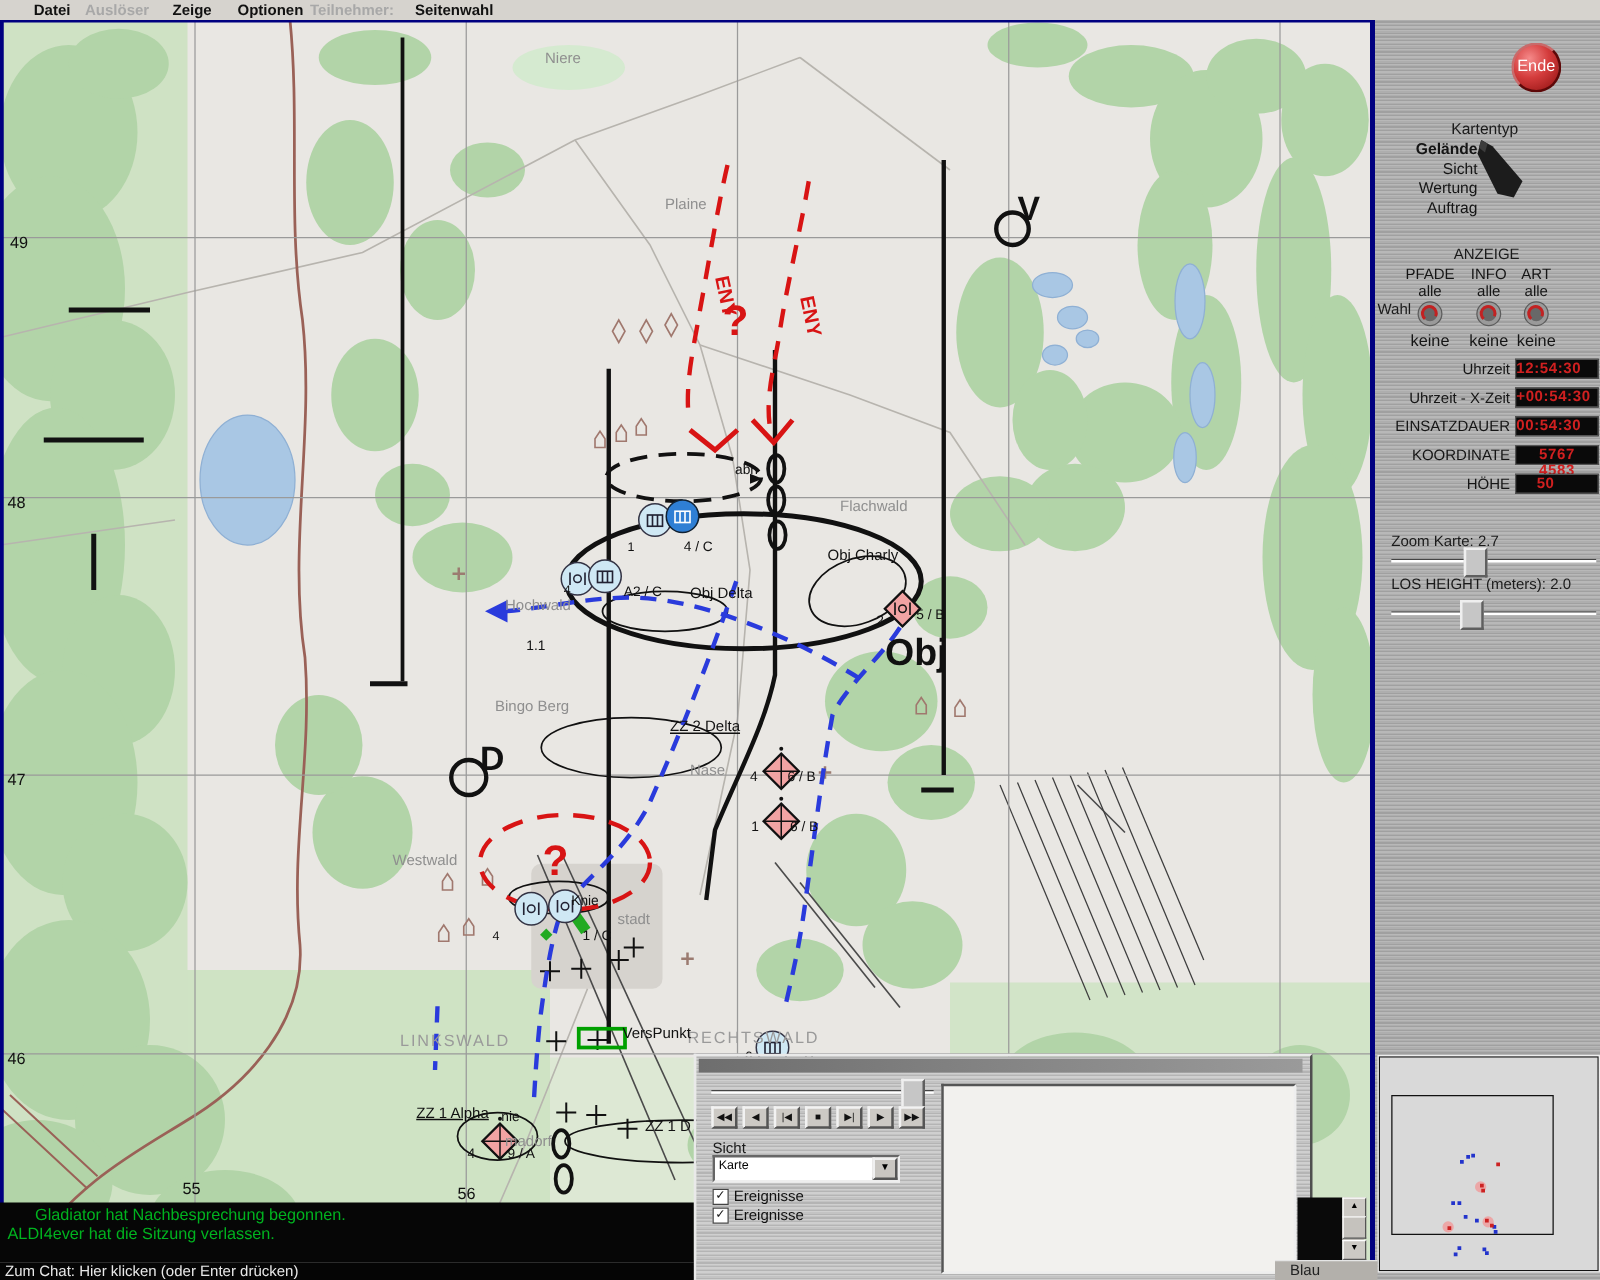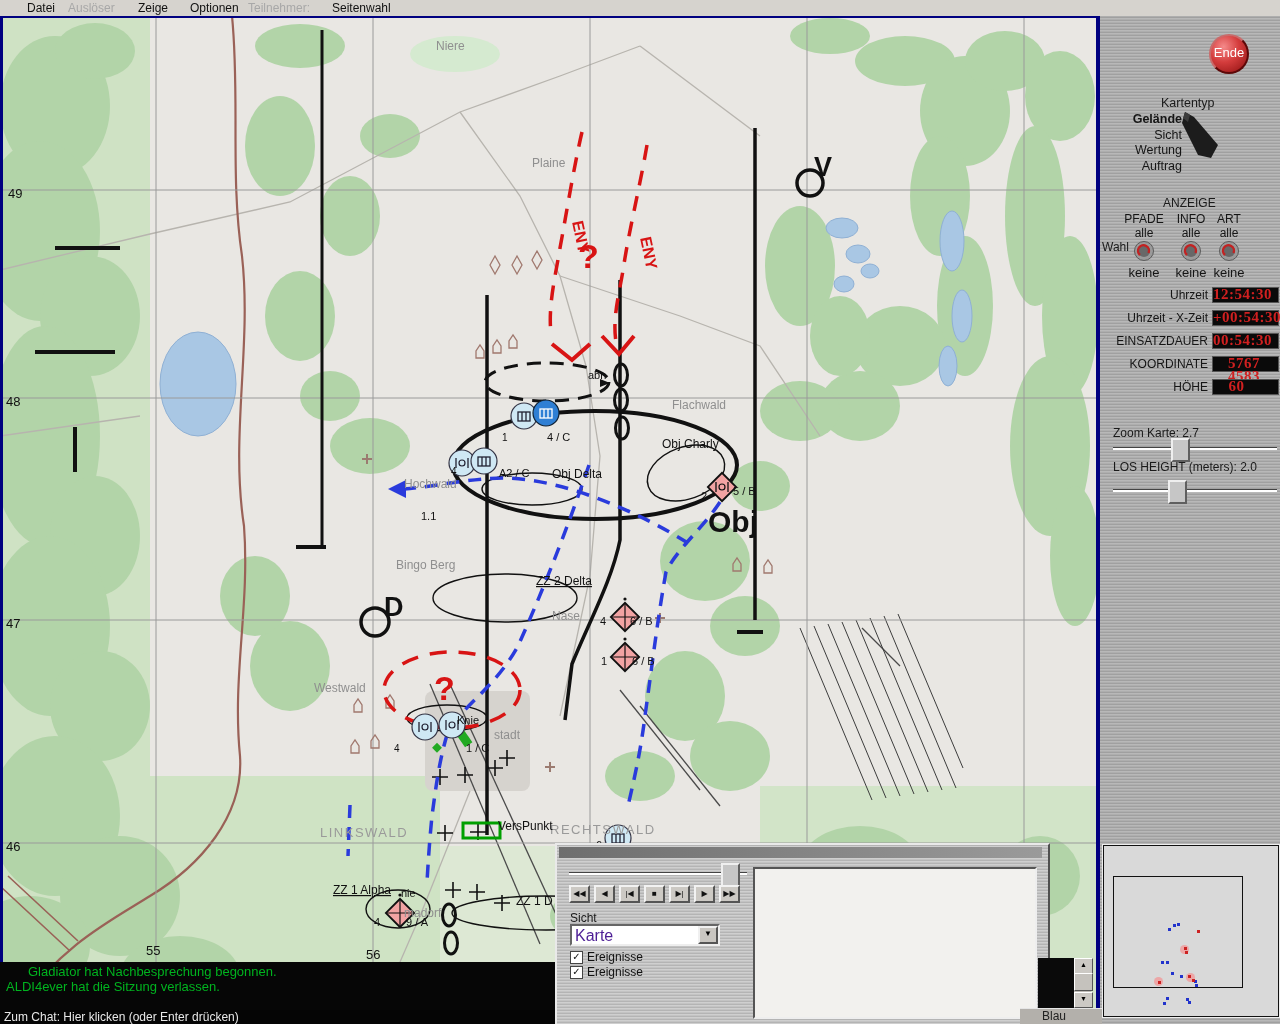--- a/index.html
+++ b/index.html
@@ -1,38 +1,38 @@
 <!DOCTYPE html>
 <html><head>
 <meta charset="utf-8">
 <style>
   html,body{margin:0;padding:0;background:#888;}
   #screen{position:relative;width:1280px;height:1024px;overflow:hidden;
     font-family:"Liberation Sans",sans-serif;
     background:repeating-linear-gradient(0deg,#b8b8b8 0 1px,#a0a0a0 1px 2px,#aeaeae 2px 3px);}
   
   #menubar{position:absolute;left:0;top:0;width:1280px;height:16px;background:#d6d3ce;}
-  .menu-item{position:absolute;top:1px;font-size:12px;font-weight:normal;color:#111;cursor:default;}
+  .menu-item{position:absolute;top:1px;font-size:12px;font-weight:bold;color:#111;cursor:default;}
   .menu-item.disabled{color:#a8a8a8;}
   
   #map-wrap{position:absolute;left:0;top:16px;width:1100px;height:992px;background:#e9e7e3;}
   
   #sidebar{position:absolute;left:1100px;top:16px;width:180px;height:1008px;}
   .sb-label{position:absolute;font-size:12px;color:#1a1a1a;white-space:nowrap;}
   #ende-btn{position:absolute;left:109px;top:18px;width:36px;height:36px;border-radius:50%;
     background:radial-gradient(circle at 35% 30%, #f58a8a,#d43c3c 45%,#8d0f0f);
     border:2px solid #c96a6a;border-bottom-color:#5d0808;border-right-color:#5d0808;
     color:#fff;font-size:13px;text-align:center;line-height:33px;cursor:pointer;}
   .ktyp-opt{position:absolute;left:8px;width:74px;text-align:right;font-size:12.5px;color:#151515;cursor:pointer;}
   .anz-col{position:absolute;top:196px;width:56px;text-align:center;font-size:12px;color:#151515;}
   .readout-row{position:absolute;left:0;width:178px;height:14px;}
   .readout-label{position:absolute;right:70px;top:0;font-size:12px;color:#151515;white-space:nowrap;}
   .readout-box{position:absolute;left:112px;top:-1px;width:65px;height:14px;background:#0a0a0a;
     border:1px solid #555;}
-  .readout-val{font-family:Liberation Serif, serif;font-weight:bold;font-size:15px;color:#d02020;
+  .readout-val{font-family:Liberation Sans, sans-serif;font-weight:bold;font-size:12px;color:#d02020;
     display:block;text-align:right;padding-right:18px;line-height:13px;letter-spacing:0.5px;}
   .slider-track{position:absolute;height:2px;background:#fff;border-top:1px solid #444;}
   .slider-thumb{position:absolute;width:15px;height:20px;background:#c6c6c6;
     border:2px solid #efefef;border-bottom-color:#5f5f5f;border-right-color:#5f5f5f;cursor:pointer;}
   
   #minimap{position:absolute;left:3px;top:829px;width:174px;height:170px;background:#d9d9d9;
     border:1px solid #111;outline:1px solid #eee;}
   #minimap-view{position:absolute;left:9px;top:30px;width:128px;height:110px;border:1.5px solid #111;}
   .mm-dot{position:absolute;width:3px;height:3px;}
   .mm-halo{position:absolute;width:9px;height:9px;border-radius:50%;background:rgba(242,150,150,0.75);}
@@ -40,21 +40,21 @@
   #playback{position:absolute;left:555px;top:843px;width:491px;height:179px;
     background:repeating-linear-gradient(0deg,#cfcfcf 0 1px,#b4b4b4 1px 2px,#c3c3c3 2px 3px);
     border:2px solid #e9e9e9;border-bottom-color:#4f4f4f;border-right-color:#4f4f4f;}
   #pb-title{position:absolute;left:2px;top:2px;width:483px;height:11px;
     background:linear-gradient(90deg,#6e6e6e,#9a9a9a);}
   .pb-btn{position:absolute;top:40px;width:21px;height:18px;background:#ccc9c4;
     border:2px solid #f2f2f2;border-bottom-color:#555;border-right-color:#555;
     font-size:8px;text-align:center;line-height:14px;color:#111;padding:0;cursor:pointer;}
   #pb-combo{position:absolute;left:13px;top:79px;width:146px;height:18px;background:#fff;
     border:2px solid #666;border-bottom-color:#eee;border-right-color:#eee;}
-  #pb-combo-text{font-size:16px;color:#4c1d95;padding:1px 3px;display:block;}
+  #pb-combo-text{font-size:10px;color:#000000;padding:1px 3px;display:block;}
   #pb-combo-btn{position:absolute;right:0;top:0;width:16px;height:14px;background:#c9c6c1;
     border:2px solid #f0f0f0;border-bottom-color:#555;border-right-color:#555;
     font-size:8px;line-height:11px;text-align:center;cursor:pointer;}
   .pb-check{position:absolute;left:13px;width:11px;height:11px;background:#fff;border:1px solid #444;
     font-size:10px;line-height:10px;text-align:center;color:#111;cursor:pointer;}
   .pb-check-label{position:absolute;left:30px;font-size:12px;color:#111;}
   #pb-list{position:absolute;left:196px;top:22px;width:280px;height:148px;background:#f2f1ee;
     border:2px solid #555;border-bottom-color:#eee;border-right-color:#eee;}
   
   #chatbox{position:absolute;left:0;top:962px;width:555px;height:46px;background:#060606;padding-top:2px;}
@@ -63,21 +63,21 @@
   #status-text{color:#e8e8e8;font-size:12px;line-height:14px;padding-left:4px;}
   
   #blackbox{position:absolute;left:1038px;top:958px;width:36px;height:50px;background:#0a0a0a;}
   #right-scrollbar{position:absolute;left:1074px;top:958px;width:17px;height:50px;background:#bdbab5;}
   .sc-btn{position:absolute;left:0;width:17px;height:14px;background:#ccc9c4;border:1px solid #fff;
     border-bottom-color:#555;border-right-color:#555;font-size:7px;text-align:center;line-height:12px;cursor:pointer;}
   #sc-thumb{position:absolute;left:0;top:15px;width:17px;height:16px;background:#c5c2bd;
     border:1px solid #fff;border-bottom-color:#555;border-right-color:#555;cursor:pointer;}
   #blau-strip{position:absolute;left:1020px;top:1008px;width:82px;height:16px;background:#b3b0ab;
     border-top:1px solid #e5e5e5;}
-  #blau-text{font-size:12px;color:#222;padding-left:22px;line-height:15px;}
+  #blau-text{font-size:12px;color:#222;padding-left:12px;line-height:15px;}
 </style>
 </head>
 <body>
 
 <div id="screen">
 
   <div id="map-wrap">
     <svg width="1100" height="992" viewBox="0 0 1100 992">
 
       <rect x="0" y="0" width="1100" height="992" fill="#e9e7e3"></rect>
@@ -462,21 +462,21 @@
         </div>
         <div class="readout-row" style="top: 341px;">
           <span class="readout-label">KOORDINATE</span>
           <span class="readout-box">
             <span class="readout-val" style="text-align:right">5767 4583</span>
           </span>
         </div>
         <div class="readout-row" style="top: 364px;">
           <span class="readout-label">HÖHE</span>
           <span class="readout-box">
-            <span class="readout-val" style="text-align:center">60</span>
+            <span class="readout-val" style="text-align:center">50</span>
           </span>
         </div>
       </div>
     <div id="sliders">
         <div>
           <div class="sb-label" style="left: 13px; top: 410px;">Zoom Karte:  2.7</div>
           <div class="slider-track" style="left: 13px; top: 431px; width: 164px;"></div>
           <div class="slider-thumb" style="left: 70.72px; top: 422px;"></div>
         </div>
         <div>

